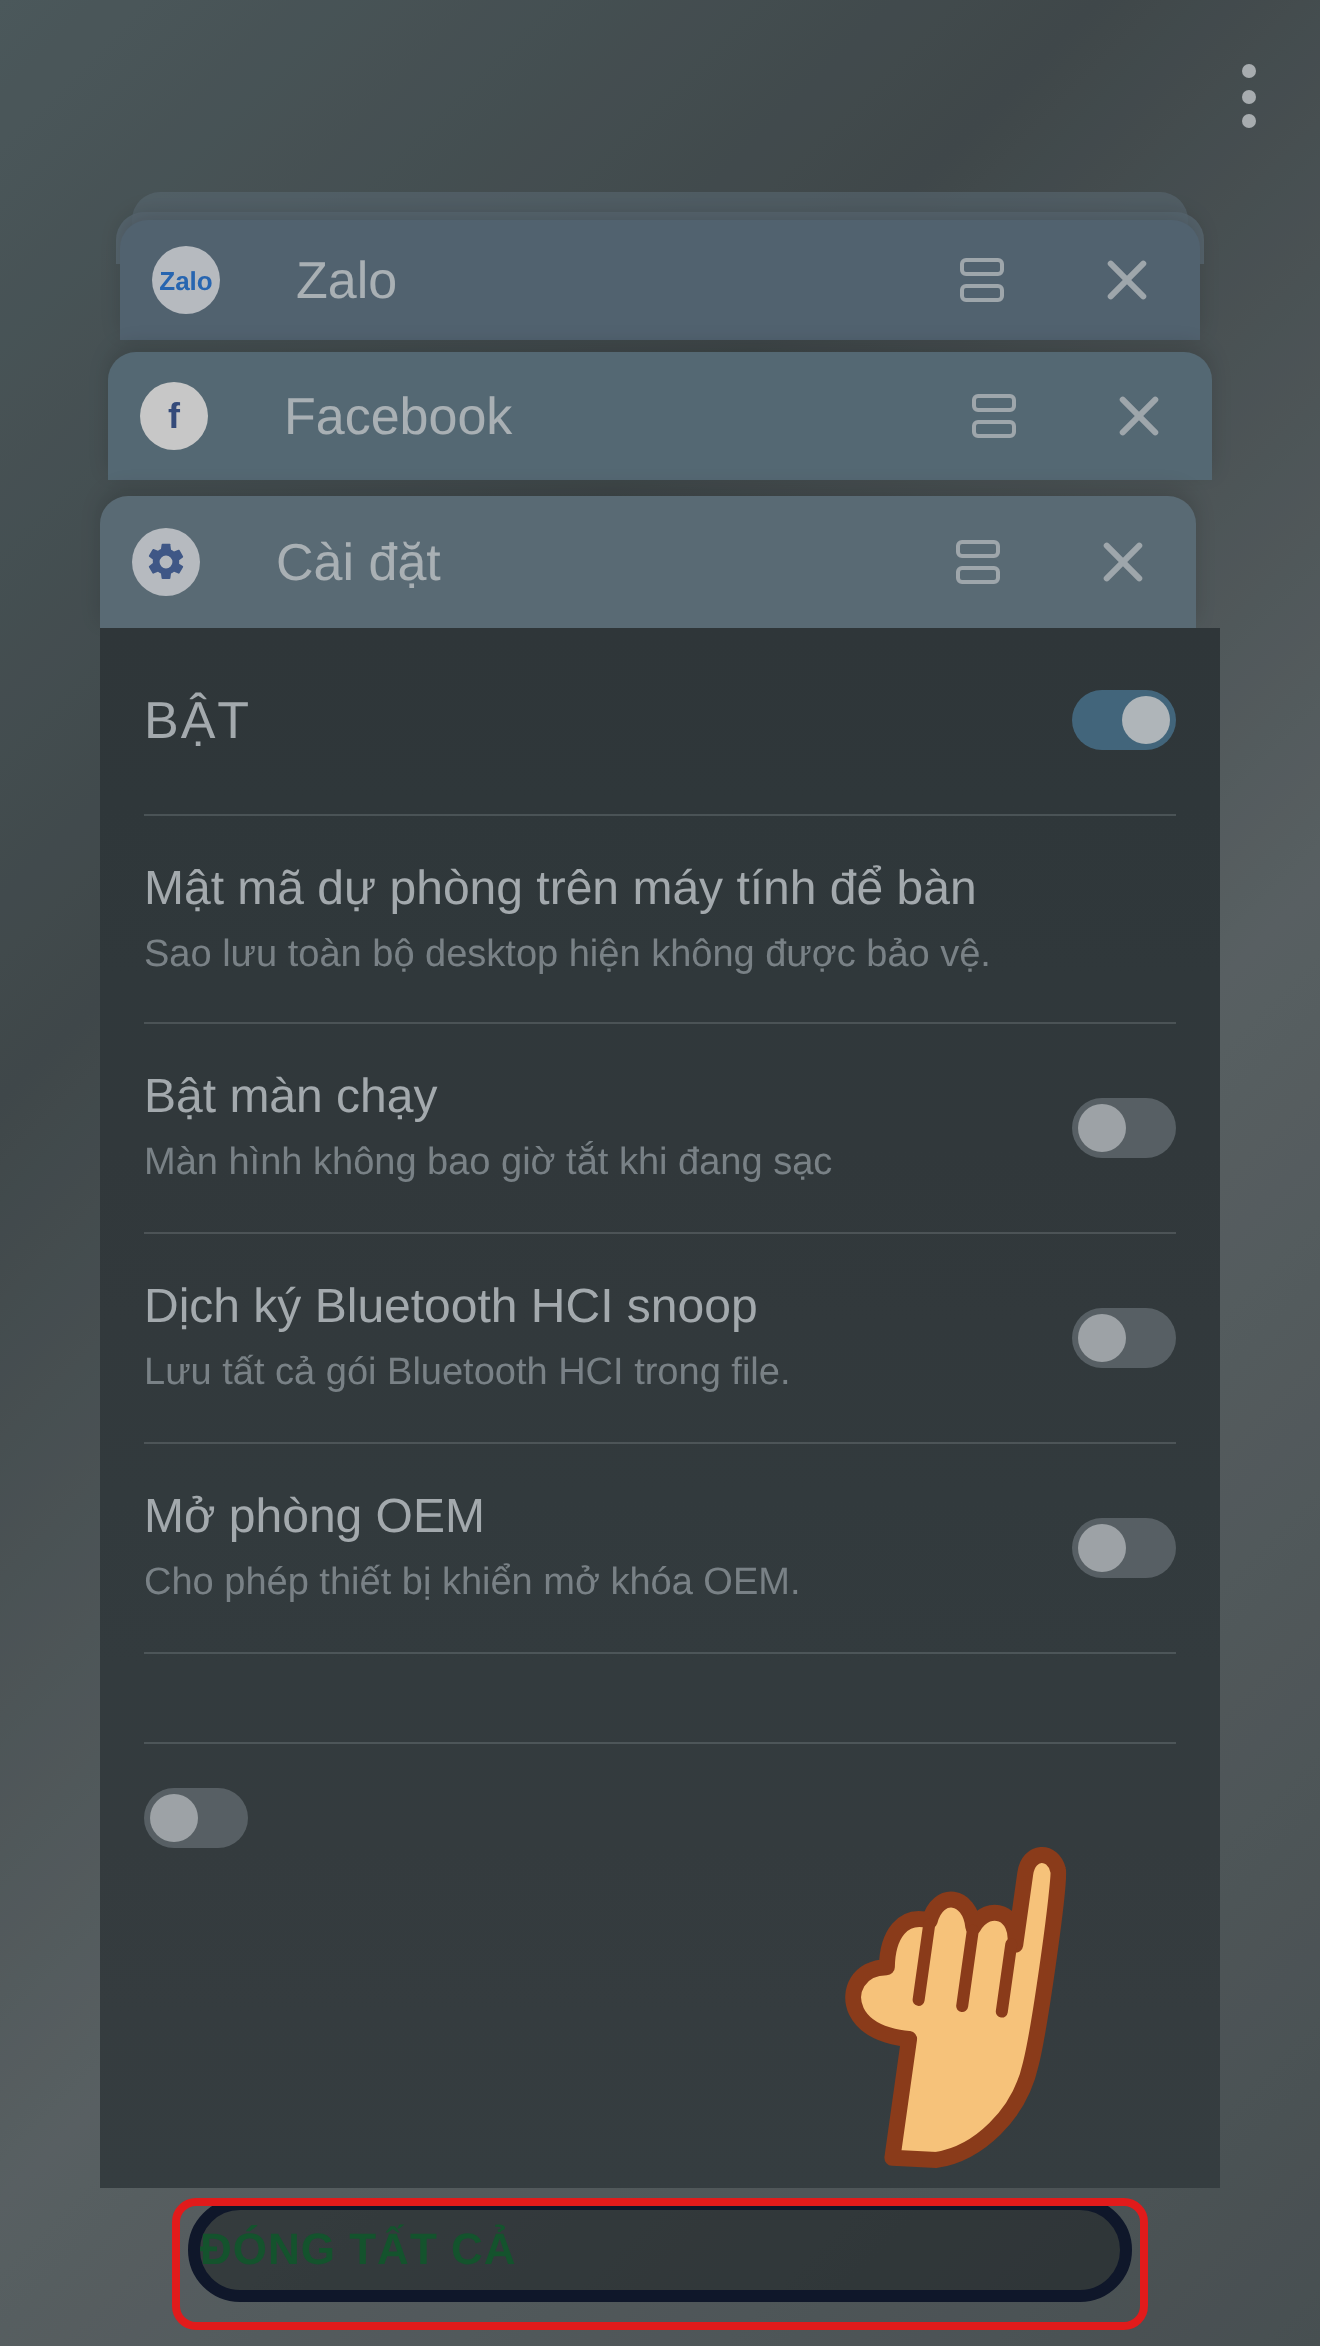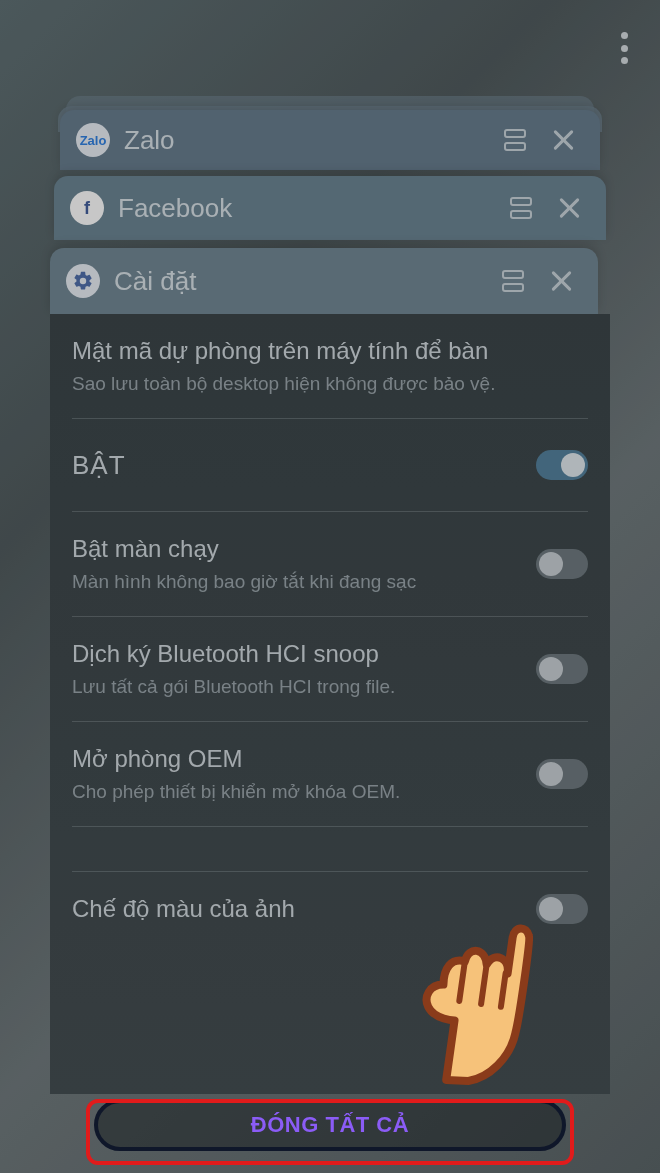--- a/index.html
+++ b/index.html
@@ -44,20 +44,21 @@
   .pe2 { top: -4px; left: 8px; right: 8px; opacity:.8;}
 
   .app-header {
     position: relative;
     height: 60px;
     border-radius: 14px 14px 0 0;
     display: flex; align-items: center;
     padding: 0 20px 0 16px;
     background: #6d818e;
     margin-top: 0;
+    gap: 24px;
   }
   .app-header.h-zalo { margin: 0 10px; z-index:1; background:#62788a; }
   .app-header.h-fb   { margin: 6px 4px 0 4px; z-index:2; background:#66808f; height:64px;}
   .app-header.h-settings { margin: 8px 12px 0 0; z-index:3; background:#6d8390; height:66px;}
 
   .app-icon {
     width: 34px; height: 34px; border-radius: 50%;
     background:#fff; display:flex; align-items:center; justify-content:center;
     font-size: 18px; color:#3b5998; font-weight:bold;
     flex-shrink:0;
@@ -136,28 +137,28 @@
   .row.master .title { font-size: 26px; letter-spacing: 1px;}
 
   .bottom-bar {
     position:absolute;
     left: 94px; right: 94px; bottom: 14px;
     height: 60px;
     z-index: 60;
   }
   .close-all-btn {
     width:100%; height:52px;
-    border: 4px solid #0f172a;
+    border: 6px solid #0f172a;
     border-radius: 26px;
     background: rgba(20,25,28,0.5);
-    color:#8b5cf6;
+    color:#14532d;
     font-weight: 700;
     font-size: 22px;
     letter-spacing: 0.5px;
-    display:flex; align-items:center; justify-content:center;
+    display:flex; align-items:center; 
   }
   .highlight-box {
     position:absolute;
     left: 86px; right: 86px; bottom: 8px;
     height: 66px;
     border: 4px solid #e11b1b;
     border-radius: 12px;
     z-index: 70;
     pointer-events:none;
   }
@@ -229,36 +230,36 @@
           <span></span>
         </div>
       </div>
     <div class="hdr-btn">
         <div class="close-x"></div>
       </div>
   </div>
 
   <div class="settings-body">
 
+    <div class="row master">
+      <div class="txt">
+          <div class="title">BẬT</div>
+        </div>
+      <div class="toggle on">
+          <div class="knob"></div>
+        </div>
+    </div>
+
     <div class="row">
       <div class="txt">
         <div class="title">Mật mã dự phòng trên máy tính để bàn</div>
         <div class="sub">Sao lưu toàn bộ desktop hiện không được bảo vệ.</div>
       </div>
     </div>
 
-    <div class="row master">
-      <div class="txt">
-          <div class="title">BẬT</div>
-        </div>
-      <div class="toggle on">
-          <div class="knob"></div>
-        </div>
-    </div>
-
     <div class="row">
       <div class="txt">
         <div class="title">Bật màn chạy</div>
         <div class="sub">Màn hình không bao giờ tắt khi đang sạc</div>
       </div>
       <div class="toggle off">
           <div class="knob"></div>
         </div>
     </div>
 
@@ -281,23 +282,20 @@
           <div class="knob"></div>
         </div>
     </div>
 
     <div class="row">
       <div class="txt">
       </div>
     </div>
 
     <div class="row">
-      <div class="txt">
-        <div class="title">Chế độ màu của ảnh</div>
-      </div>
       <div class="toggle off">
           <div class="knob"></div>
         </div>
     </div>
 
   </div>
 </div>
 
 <div class="hand-pointer">
   <svg viewBox="0 0 160 190">

